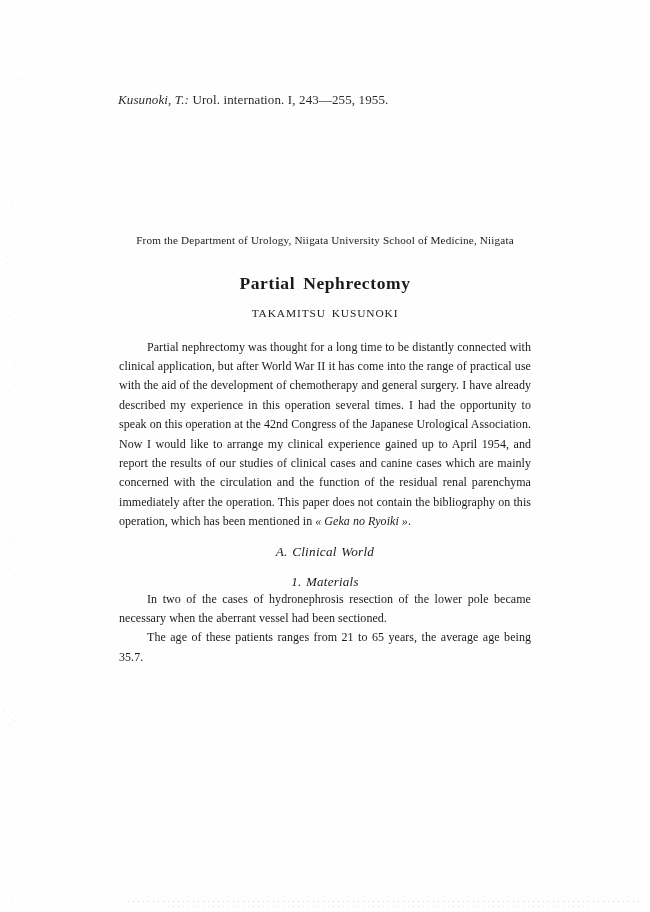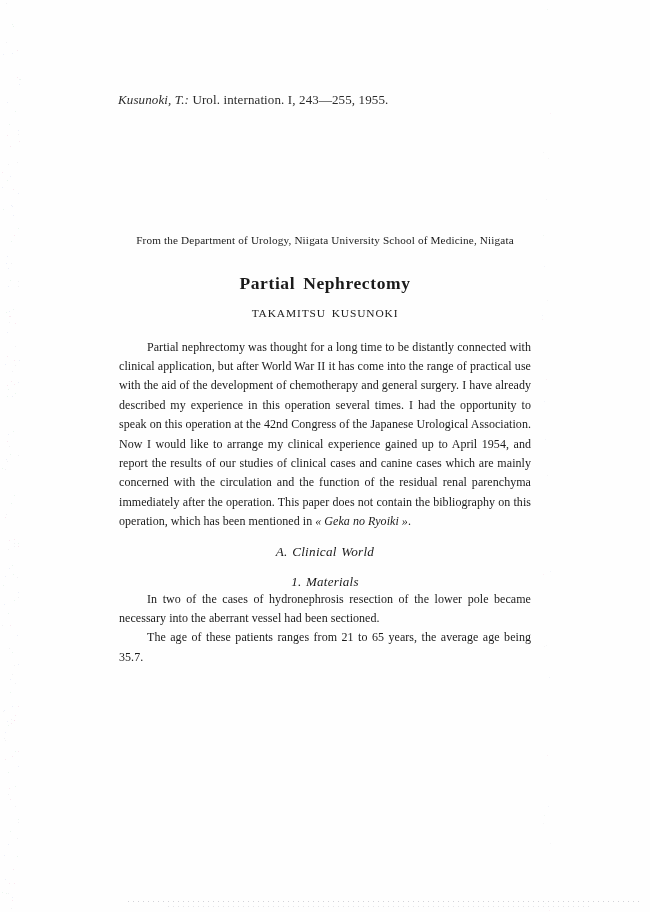--- a/index.html
+++ b/index.html
@@ -340,21 +340,21 @@
 
 
     <div class="author">TAKAMITSU KUSUNOKI</div>
 
     <p class="body first"><span>Partial nephrectomy was thought for a long time to be distantly connected with clinical application, but after World War II it has come into the range of practical use with the aid of the development of chemotherapy and general surgery. I have already described my experience in this operation several times. I had the opportunity to speak on this operation at the 42nd Congress of the Japanese Urological Association. Now I would like to arrange my clinical experience gained up to April 1954, and report the results of our studies of clinical cases and canine cases which are mainly concerned with the circulation and the function of the residual renal parenchyma immediately after the operation. This paper does not contain the bibliography on this operation, which has been mentioned in </span><span class="it">« Geka no Ryoiki »</span><span>.</span></p>
 
     <h2 class="section">A. Clinical World</h2>
 
     <h3 class="subsection">1. Materials</h3>
 
-    <p class="body">In two of the cases of hydronephrosis resection of the lower pole became necessary into the aberrant vessel had been sectioned.</p>
+    <p class="body">In two of the cases of hydronephrosis resection of the lower pole became necessary when the aberrant vessel had been sectioned.</p>
     <p class="body">The age of these patients ranges from 21 to 65 years, the average age being 35.7.</p>
 
   </div>
 
   <div class="dotted-artifact a1"></div>
   <div class="dotted-artifact a2"></div>
 
 </div>
 
 </body></html>

